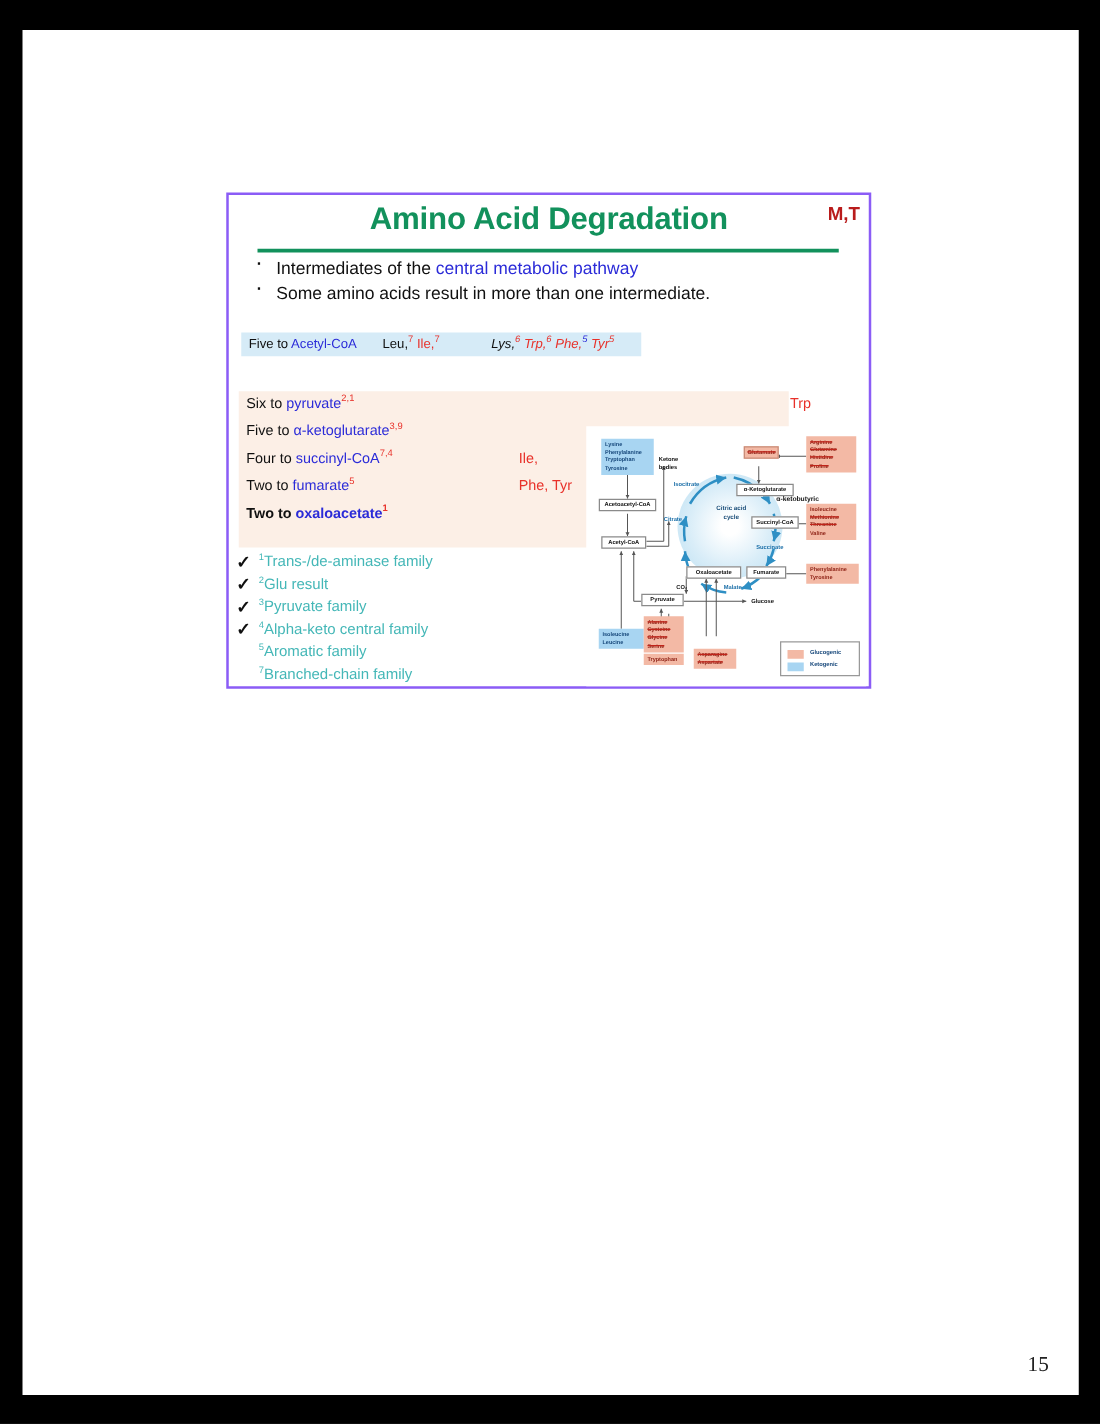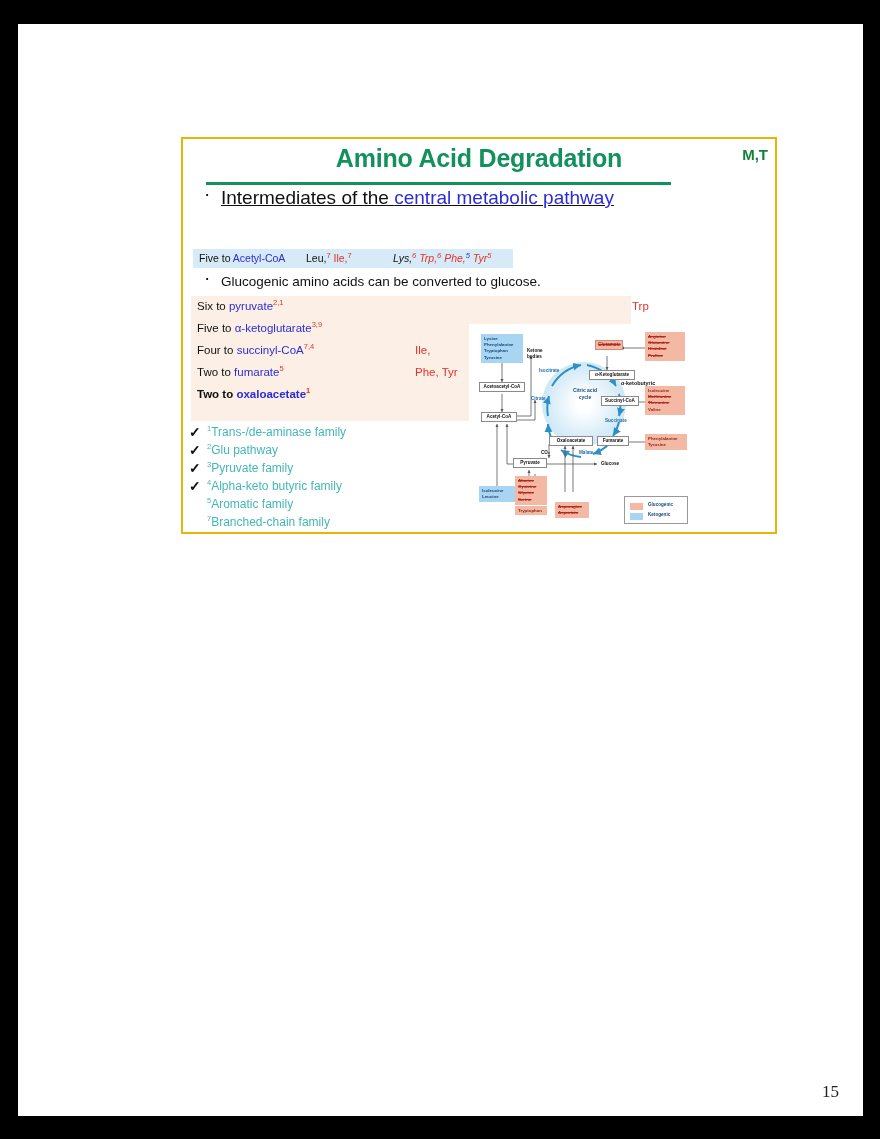--- a/index.html
+++ b/index.html
@@ -31,25 +31,25 @@
     bottom: 14px;
     font-family: "Liberation Serif", serif;
     font-size: 17px;
     color: #222222;
   }
 
   
   #slide {
     position: absolute;
     left: 163px;
-    top: 113px;
-    width: 596px;
+    top: 130px;
+    width: 516px;
     height: 397px;
     background: #ffffff;
-    border: 2px solid #eab308;
+    border: 2px solid #8b5cf6;
     box-sizing: border-box;
     overflow: hidden;
   }
 
   
   .slide-title {
     position: absolute;
     left: 0;
     top: 5px;
     width: 100%;
@@ -58,47 +58,46 @@
     font-weight: bold;
     color: #12915c;
     letter-spacing: -0.2px;
   }
   .mt-badge {
     position: absolute;
     right: 7px;
     top: 7px;
     font-size: 15px;
     font-weight: bold;
-    color: #15803d;
+    color: #b91c1c;
   }
   .title-rule {
     position: absolute;
     left: 23px;
     top: 43px;
     width: 465px;
     height: 3px;
     background: #12915c;
   }
 
   
   .bullet-list {
     position: absolute;
     left: 12px;
     top: 49px;
     width: 495px;
   }
   .bullet {
     position: relative;
     padding-left: 26px;
-    font-size: 19px;
+    font-size: 14px;
     color: #101010;
     line-height: 19px;
     margin-bottom: 1px;
     white-space: nowrap;
-    text-decoration: underline;
   }
   .bullet::before {
     content: "\00b7";
     position: absolute;
     left: 9px;
     top: -4px;
     font-size: 19px;
     color: #101010;
   }
   .blue-txt { color: #2b2bd8; }
@@ -306,52 +305,54 @@
 
   <div id="slide">
 
     <div class="slide-title">Amino Acid Degradation</div>
     <div class="mt-badge">M,T</div>
     <div class="title-rule"></div>
 
     <div class="bullet-list">
       <div class="bullet">
         <span>Intermediates of the </span><span class="blue-txt">central metabolic pathway</span>
+      </div>
+      <div class="bullet">
+        <span>Some amino acids result in more than one intermediate.</span>
       </div>
     </div>
 
     <div id="acetyl-strip">
       <span class="lbl"><span>Five to </span><span class="bl">Acetyl-CoA</span></span>
       <span class="grp1">
         <span>Leu,</span><sup class="rd">7</sup>
         <span class="rd">Ile,</span><sup class="rd">7</sup>
       </span>
       <span class="grp2">
         <span>Lys,</span><sup class="rd">6</sup>
         <span class="rd">Trp,</span><sup class="rd">6</sup>
         <span class="rd">Phe,</span><sup class="bl">5</sup>
         <span class="rd">Tyr</span><sup class="rd">5</sup>
       </span>
     </div>
 
-    <div id="gluco-bullet">Glucogenic amino acids can be converted to glucose.</div>
 
     <div id="peach-panel">
       <div class="gluco-row gr0"><span>Six to </span><span class="dest">pyruvate</span><sup class="rd">2,1</sup><span class="col-trp rd">Trp</span></div>
       <div class="gluco-row gr1"><span>Five to </span><span class="dest">α-ketoglutarate</span><sup class="rd">3,9</sup></div>
       <div class="gluco-row gr2"><span>Four to </span><span class="dest">succinyl-CoA</span><sup class="rd">7,4</sup><span class="col-a rd">Ile,</span><span class="col-b">Val</span></div>
       <div class="gluco-row gr3"><span>Two to </span><span class="dest">fumarate</span><sup class="rd">5</sup><span class="col-a rd">Phe, Tyr</span></div>
       <div class="gluco-row gr4"><span>Two to </span><span class="dest">oxaloacetate</span><sup class="rd">1</sup></div>
     </div>
 
     <div id="family-list">
       <div class="fam-row"><span class="check">✓</span><sup>1</sup><span>Trans-/de-aminase family</span></div>
-      <div class="fam-row"><span class="check">✓</span><sup>2</sup><span>Glu pathway</span></div>
+      <div class="fam-row"><span class="check">✓</span><sup>2</sup><span>Glu result</span></div>
       <div class="fam-row"><span class="check">✓</span><sup>3</sup><span>Pyruvate family</span></div>
-      <div class="fam-row"><span class="check">✓</span><sup>4</sup><span>Alpha-keto butyric family</span></div>
+      <div class="fam-row"><span class="check">✓</span><sup>4</sup><span>Alpha-keto central family</span></div>
       <div class="fam-row"><span class="check"></span><sup>5</sup><span>Aromatic family</span></div>
       <div class="fam-row"><span class="check"></span><sup>7</sup><span>Branched-chain family</span></div>
     </div>
 
     <div id="diagram">
 
       <div id="cycle-circle"></div>
 
       <svg width="224" height="210">
         <defs>

